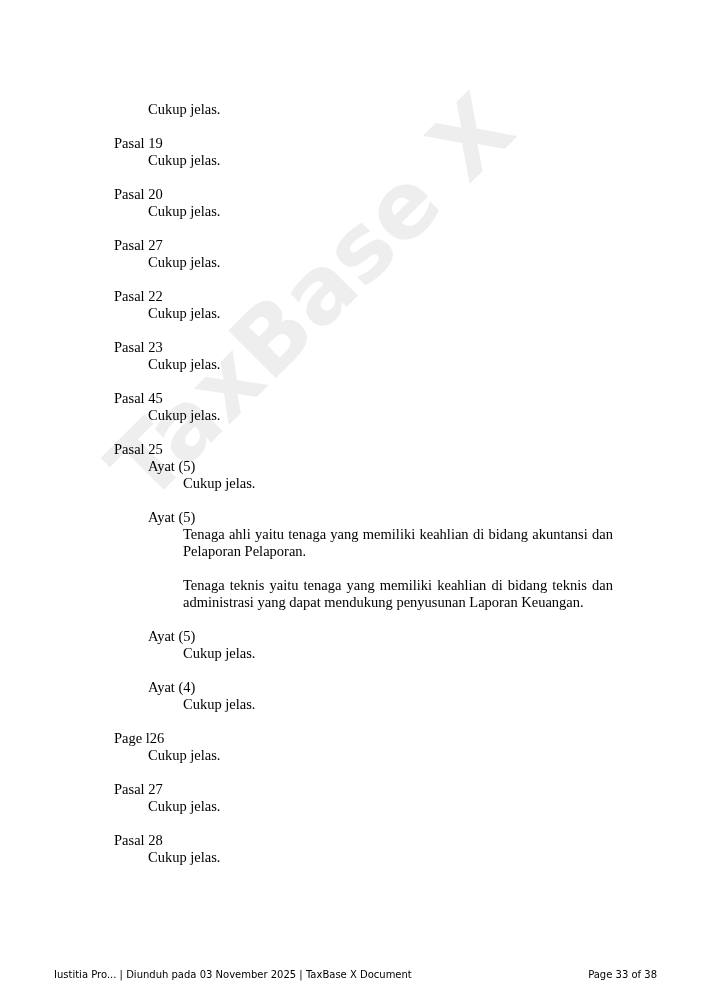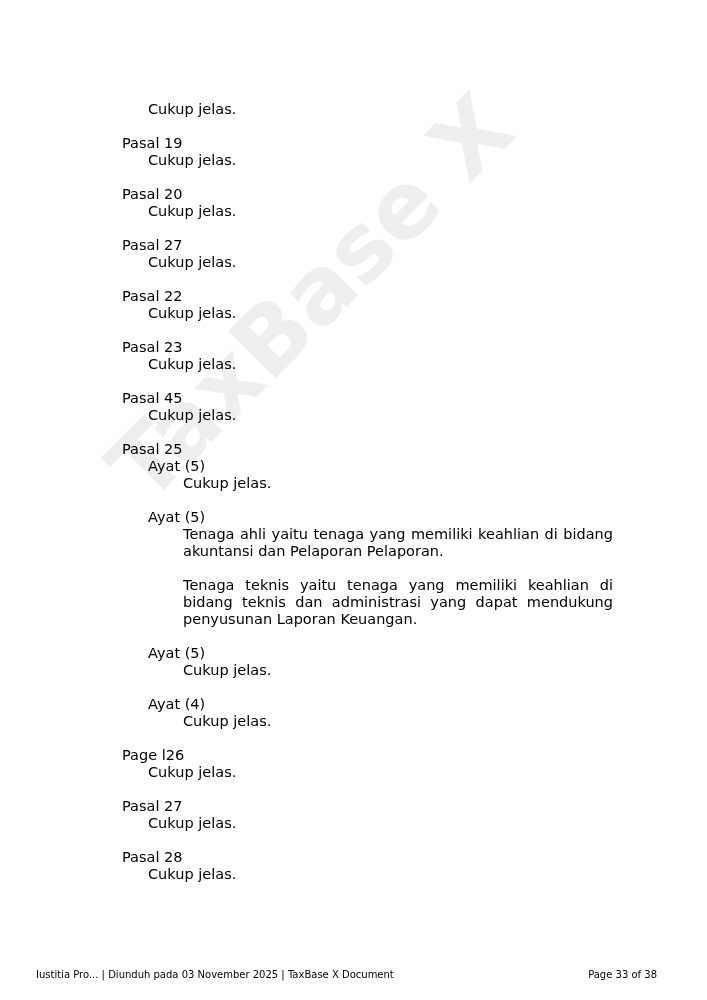--- a/index.html
+++ b/index.html
@@ -33,41 +33,41 @@
     position: absolute;
     left: 114px;
     top: 101px;
     width: 499px;
     font-size: 14.5px;
     line-height: 17px;
     z-index: 1;
   }
   .group { margin: 0 0 17px 0; }
   .group:last-child { margin-bottom: 0; }
-  .line { white-space: pre-wrap; }
-  .indent-0 { margin-left: 8px; }
+  .line { white-space: pre-wrap; font-family: Liberation Serif, serif; }
+  .indent-0 { margin-left: 0; }
   .indent-1 { margin-left: 34px; }
   .indent-2 { margin-left: 69px; }
   .justify {
     text-align: justify;
     text-justify: inter-word;
   }
   .footer {
     position: absolute;
     left: 0;
     right: 0;
     top: 969px;
     height: 14px;
     font-size: 10px;
     line-height: 12px;
     z-index: 1;
   }
   .footer-left {
     position: absolute;
-    left: 36px;
+    left: 54px;
     top: 0;
     white-space: nowrap;
   }
   .footer-right {
     position: absolute;
     right: 50px;
     top: 0;
     white-space: nowrap;
     text-align: right;
   }

